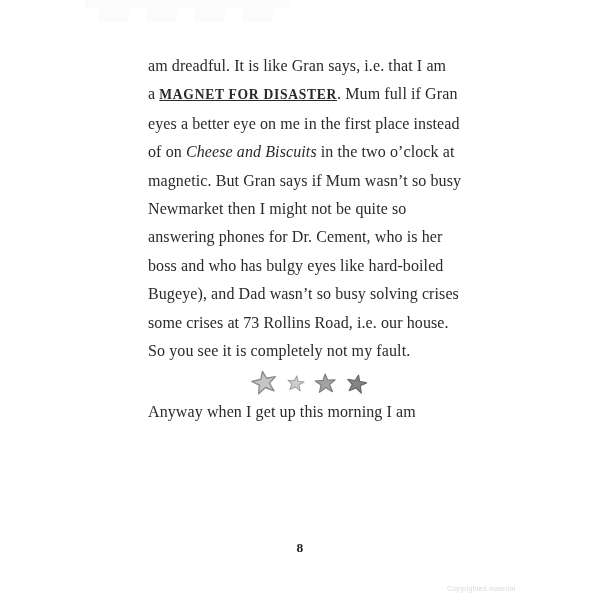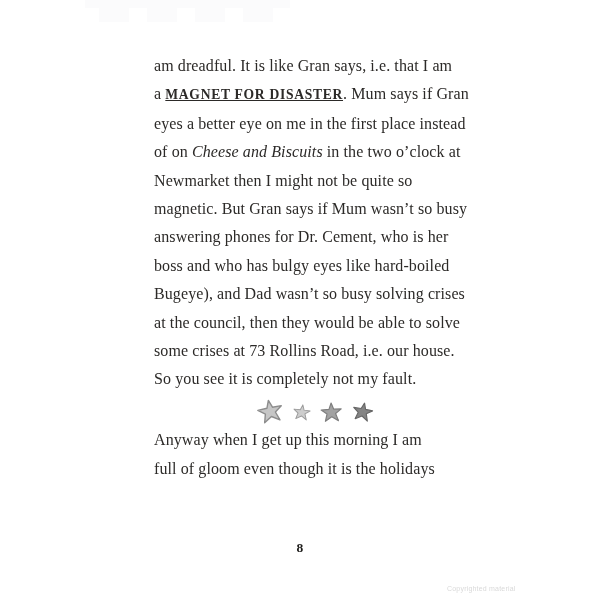--- a/index.html
+++ b/index.html
@@ -24,21 +24,21 @@
   .ghost { position: absolute; background: var(--ghost-color); }
   .ghost-band { left: 85px; top: 0; width: 205px; height: 8px; }
   .ghost-tooth { top: 8px; width: 30px; height: 14px; }
   .ghost-tooth.t1 { left: 99px; }
   .ghost-tooth.t2 { left: 147px; }
   .ghost-tooth.t3 { left: 195px; }
   .ghost-tooth.t4 { left: 243px; }
 
   .text-block {
     position: absolute;
-    left: 154px; top: 52px; width: 322px;
+    left: 148px; top: 52px; width: 322px;
     font-size: 16px;
     line-height: 28.4px;
     color: var(--text-color);
     letter-spacing: 0.1px;
   }
   .line { white-space: nowrap; }
   .seg-bold-caps {
     font-weight: 700;
     font-size: 0.85em;
     letter-spacing: 0.7px;
@@ -83,49 +83,47 @@
     <div class="ghost ghost-band"></div>
     <div class="ghost ghost-tooth t1"></div>
     <div class="ghost ghost-tooth t2"></div>
     <div class="ghost ghost-tooth t3"></div>
     <div class="ghost ghost-tooth t4"></div>
   </div>
 
   <div class="text-block">
     <div id="para1">
         <div class="line"><span>am dreadful. It is like Gran says, i.e. that I am</span></div>
-        <div class="line"><span>a </span><span class="seg-bold-caps">MAGNET FOR DISASTER</span><span>. Mum says if Gran</span></div>
+        <div class="line"><span>a </span><span class="seg-bold-caps">MAGNET FOR DISASTER</span><span>. Mum full if Gran</span></div>
         <div class="line"><span>eyes a better eye on me in the first place instead</span></div>
         <div class="line"><span>of on </span><span class="seg-italic">Cheese and Biscuits</span><span> in the two o’clock at</span></div>
+        <div class="line"><span>magnetic. But Gran says if Mum wasn’t so busy</span></div>
         <div class="line"><span>Newmarket then I might not be quite so</span></div>
-        <div class="line"><span>magnetic. But Gran says if Mum wasn’t so busy</span></div>
         <div class="line"><span>answering phones for Dr. Cement, who is her</span></div>
         <div class="line"><span>boss and who has bulgy eyes like hard-boiled</span></div>
         <div class="line"><span>Bugeye), and Dad wasn’t so busy solving crises</span></div>
-        <div class="line"><span>at the council, then they would be able to solve</span></div>
         <div class="line"><span>some crises at 73 Rollins Road, i.e. our house.</span></div>
         <div class="line"><span>So you see it is completely not my fault.</span></div>
       </div>
     <div id="star-divider" class="star-divider">
         <svg width="27" height="25" viewBox="0 0 24 23" style="transform: rotate(-12deg) translateY(0px);">
           <path d="M12.2 1.1 L14.6 8.0 L22.8 8.3 L16.3 12.9 L18.9 20.9 L11.9 16.2 L4.6 20.6 L6.9 12.8 L0.8 8.1 L9.4 7.9 Z" fill="#c6c6c6" stroke="#8d8d8d" stroke-width="1.3" stroke-linejoin="round"></path>
         </svg>
         <svg width="18" height="17" viewBox="0 0 24 23" style="transform: rotate(6deg) translateY(1px);">
           <path d="M12.2 1.1 L14.6 8.0 L22.8 8.3 L16.3 12.9 L18.9 20.9 L11.9 16.2 L4.6 20.6 L6.9 12.8 L0.8 8.1 L9.4 7.9 Z" fill="#cdcdcd" stroke="#9b9b9b" stroke-width="1.3" stroke-linejoin="round"></path>
         </svg>
         <svg width="23" height="21" viewBox="0 0 24 23" style="transform: rotate(-4deg) translateY(1px);">
           <path d="M12.2 1.1 L14.6 8.0 L22.8 8.3 L16.3 12.9 L18.9 20.9 L11.9 16.2 L4.6 20.6 L6.9 12.8 L0.8 8.1 L9.4 7.9 Z" fill="#a2a2a2" stroke="#7f7f7f" stroke-width="1.3" stroke-linejoin="round"></path>
         </svg>
         <svg width="22" height="20" viewBox="0 0 24 23" style="transform: rotate(10deg) translateY(1px);">
           <path d="M12.2 1.1 L14.6 8.0 L22.8 8.3 L16.3 12.9 L18.9 20.9 L11.9 16.2 L4.6 20.6 L6.9 12.8 L0.8 8.1 L9.4 7.9 Z" fill="#848484" stroke="#666666" stroke-width="1.3" stroke-linejoin="round"></path>
         </svg>
       </div>
     <div id="para2">
         <div class="line"><span>Anyway when I get up this morning I am</span></div>
-        <div class="line"><span>full of gloom even though it is the holidays</span></div>
       </div>
   </div>
 
   <div class="page-number">8</div>
 
   <div class="copyright-watermark">Copyrighted material</div>
 
 </div>
 
 </body></html>

